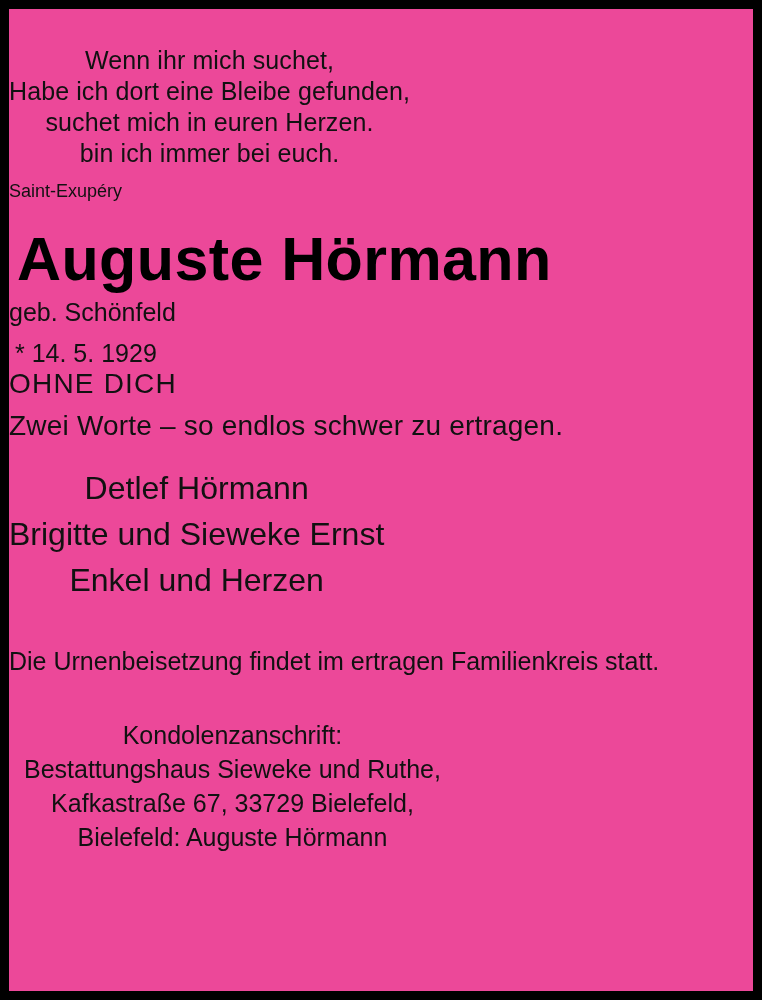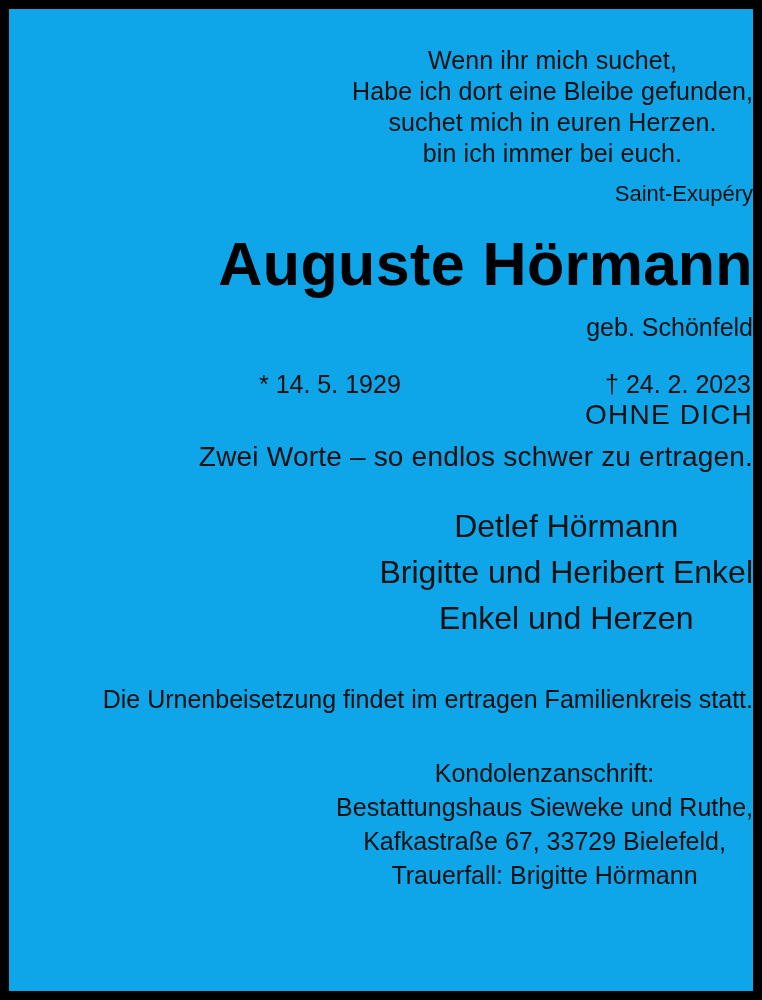--- a/index.html
+++ b/index.html
@@ -19,61 +19,61 @@
     width: 762px;
     height: 1000px;
     box-sizing: border-box;
     background: #000000;
     padding: 8px;
   }
   .inner {
     width: 100%;
     height: 100%;
     box-sizing: border-box;
-    background: #0ea5e9;
+    background: #ec4899;
     border: 1px solid #000000;
     display: flex;
     flex-direction: column;
-    align-items: flex-end;
+    align-items: flex-start;
     padding-top: 36px;
   }
   .poem {
     text-align: center;
     font-size: 25px;
     line-height: 31px;
     letter-spacing: 0.1px;
     color: #111111;
   }
   .poem-line {
     display: block;
   }
   .poem-author {
     margin-top: 12px;
     text-align: center;
-    font-size: 22px;
+    font-size: 18px;
     color: #111111;
   }
   .name {
     margin-top: 26px;
     text-align: center;
     font-size: 61px;
     font-weight: 700;
     letter-spacing: 0.4px;
     line-height: 62px;
     color: #000000;
     margin-left: 8px;
   }
   .maiden {
-    margin-top: 18px;
+    margin-top: 8px;
     text-align: center;
     font-size: 25px;
     color: #111111;
   }
   .dates {
-    margin-top: 28px;
+    margin-top: 12px;
     width: 500px;
     display: flex;
     justify-content: space-between;
     font-size: 25px;
     color: #111111;
   }
   .dates .birth { padding-left: 6px; }
   .dates .death { padding-right: 2px; }
   .headline {
     text-align: center;
@@ -82,41 +82,41 @@
     color: #111111;
   }
   .subline {
     margin-top: 10px;
     text-align: center;
     font-size: 28px;
     letter-spacing: 0.2px;
     color: #111111;
   }
   .mourners {
-    margin-top: 30px;
+    margin-top: 23px;
     text-align: center;
     font-size: 32px;
     line-height: 46px;
     color: #111111;
   }
   .mourner-line { display: block; }
   .note {
     margin-top: 44px;
     text-align: center;
     font-size: 25px;
     color: #111111;
   }
   .address {
     margin-top: 42px;
     text-align: center;
     font-size: 25px;
     line-height: 34px;
     color: #111111;
   }
-  .address-line { display: block; }
+  .address-line { display: block; margin-left: 15px; }
 </style>
 </head>
 <body>
 
 <div class="obituary">
   <div class="inner">
 
     <div class="poem">
       <span class="poem-line">Wenn ihr mich suchet,</span>
       <span class="poem-line">Habe ich dort eine Bleibe gefunden,</span>
@@ -125,35 +125,34 @@
     </div>
 
     <div class="poem-author">Saint-Exupéry</div>
 
     <div class="name">Auguste Hörmann</div>
 
     <div class="maiden">geb. Schönfeld</div>
 
     <div class="dates">
       <span class="birth">* 14. 5. 1929</span>
-      <span class="death">† 24. 2. 2023</span>
     </div>
 
     <div class="headline">OHNE DICH</div>
     <div class="subline">Zwei Worte – so endlos schwer zu ertragen.</div>
 
     <div class="mourners">
       <span class="mourner-line">Detlef Hörmann</span>
-      <span class="mourner-line">Brigitte und Heribert Enkel</span>
+      <span class="mourner-line">Brigitte und Sieweke Ernst</span>
       <span class="mourner-line">Enkel und Herzen</span>
     </div>
 
     <div class="note">Die Urnenbeisetzung findet im ertragen Familienkreis statt.</div>
 
     <div class="address">
       <span class="address-line">Kondolenzanschrift:</span>
       <span class="address-line">Bestattungshaus Sieweke und Ruthe,</span>
       <span class="address-line">Kafkastraße 67, 33729 Bielefeld,</span>
-      <span class="address-line">Trauerfall: Brigitte Hörmann</span>
+      <span class="address-line">Bielefeld: Auguste Hörmann</span>
     </div>
 
   </div>
 </div>
 
 </body></html>

